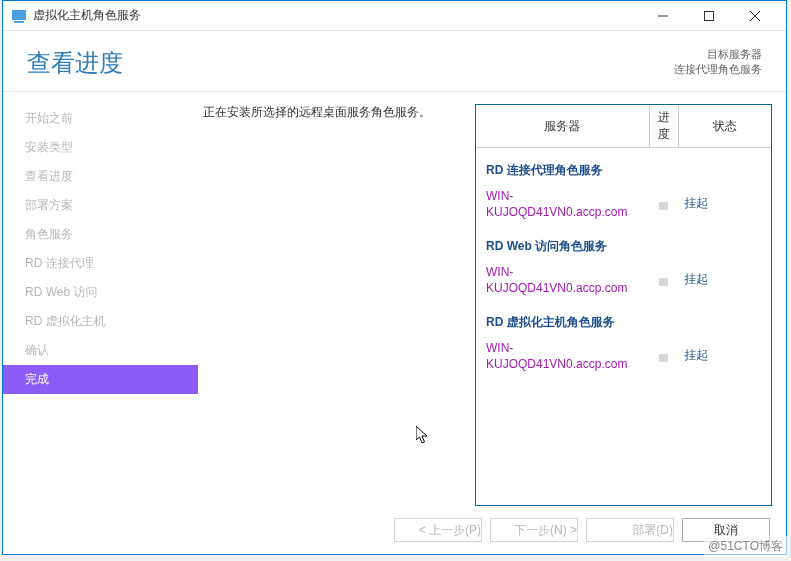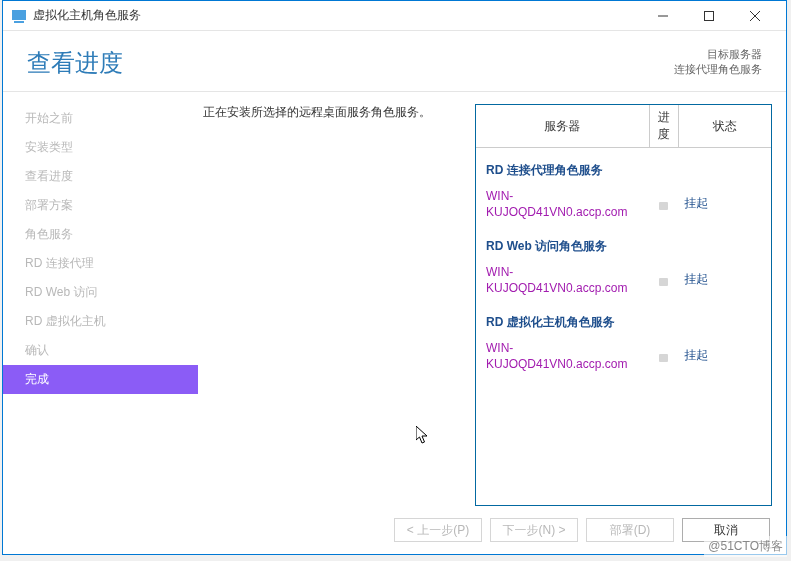--- a/index.html
+++ b/index.html
@@ -26,21 +26,21 @@
     thead th:nth-child(1){ width: 180px;}
     thead th:nth-child(3){ width: 130px;}
     tbody td { padding: 4px 10px; vertical-align: middle; color: #1e4e8c; }
     tbody .role-name { font-weight: bold; color: #1e4e8c; padding-top: 14px; }
     tbody .server { color: #a21caf; font-size: 12px; line-height: 1.3; padding-top: 6px; padding-bottom: 4px;}
     tbody .progress-cell { padding-top: 8px; }
     .progress-bar { width: 100%; height: 8px; background: #d6d6d6; border-radius: 1px; }
     tbody .status { color: #1e4e8c; font-size: 12px; padding-left: 6px;}
     .footer { padding: 12px 16px; display: flex; justify-content: flex-end; gap: 8px; }
     .footer button { min-width: 88px; height: 24px; font-size: 12px; background: #fff; border: 1px solid #adadad; color: #333; cursor: pointer; }
-    .footer button:disabled { color: #b8b8b8; border-color: #d6d6d6; cursor: default; }
+    .footer button:disabled { color: #b8b8b8; border-color: #d6d6d6; cursor: default; text-align: right; }
     .cursor { position: absolute; left: 416px; top: 426px; pointer-events: none; }
     .watermark { position: absolute; right: 4px; bottom: 4px; font-size: 12px; color: #888; background: rgba(255,255,255,0.6); padding: 2px 4px; margin-top: 36px; }
   </style>
 </head>
 <body>
 
 <div class="window">
   <div class="titlebar">
     <span class="icon">
       <svg viewBox="0 0 16 16" width="16" height="16">

